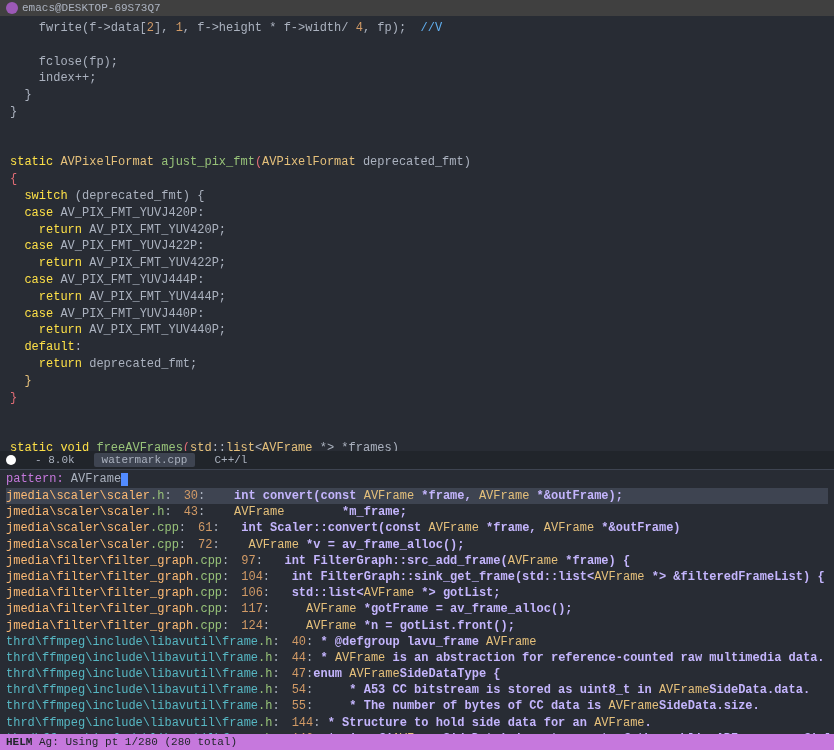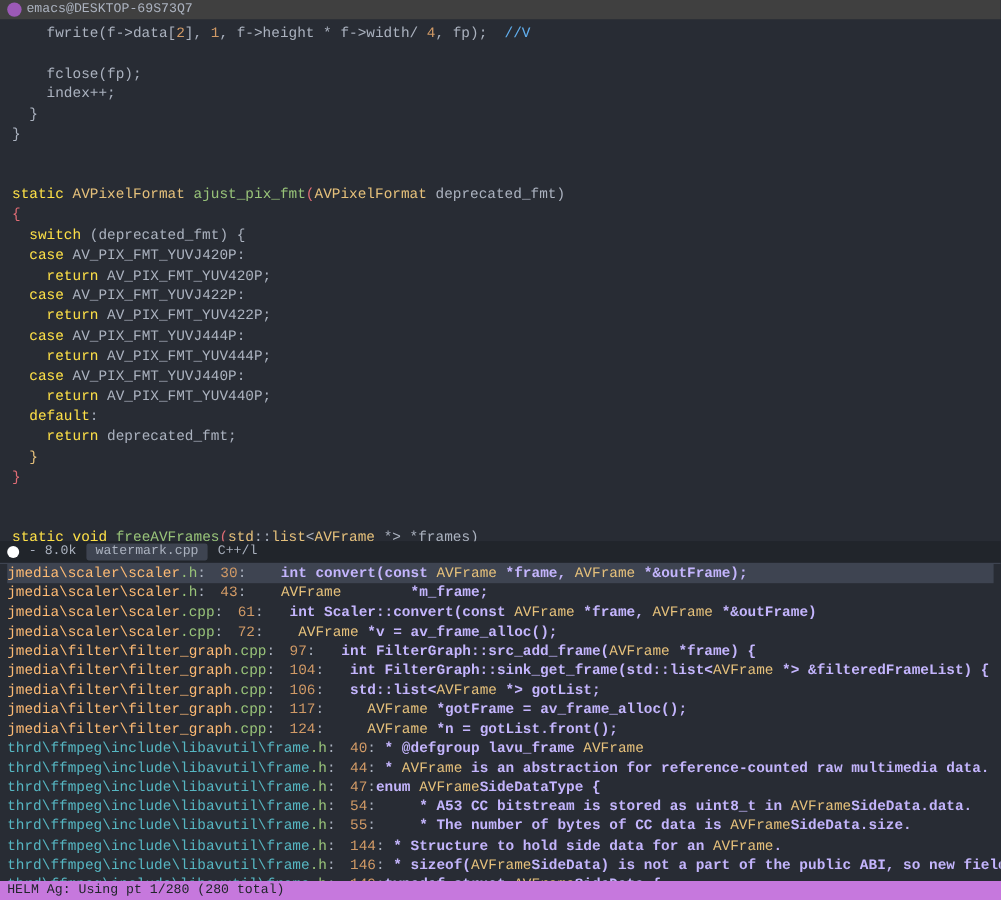--- a/index.html
+++ b/index.html
@@ -42,21 +42,21 @@
 .paren-r { color: #e06c75; }
 .brace-y { color: #e5c07b; }
 .brace-r { color: #e06c75; }
 .fn-name { color: #98c379; }
 .modeline {
   background: #21252b;
   color: #abb2bf;
   padding: 2px 6px;
   display: flex;
   align-items: center;
-  gap: 8px;
+  gap: 19px;
   font-size: 11px;
   border-bottom: 1px solid #3e4451;
 }
 .modeline .circle {
   width: 10px;
   height: 10px;
   background: #fff;
   border-radius: 50%;
 }
 .modeline .filename {
@@ -95,21 +95,21 @@
 .result-text { color: #c4b5fd; font-weight: bold; }
 .statusbar {
   background: #c678dd;
   color: #21252b;
   padding: 2px 6px;
   font-size: 11px;
   position: fixed;
   width: 834px;
   bottom: 0;
 }
-.statusbar .helm { font-weight: normal; }
+.statusbar .helm { font-weight: bold; }
 </style>
 </head>
 <body>
 
 <div class="titlebar">
   <span class="titlebar-icon"></span>
   <span>emacs@DESKTOP-69S73Q7</span>
 </div>
 
 <div class="editor"><span>    fwrite(f-&gt;data[</span><span class="num">2</span><span>], </span><span class="num">1</span><span>, f-&gt;height * f-&gt;width/ </span><span class="num">4</span><span>, fp);  </span><span class="fn">//V</span>
@@ -149,18 +149,21 @@
 </div>
 
 <div class="modeline">
   <span class="circle"></span>
   <span>- 8.0k</span>
   <span class="filename">watermark.cpp</span>
   <span>C++/l</span>
 </div>
 
 <div class="search-area">
+  <div class="pattern-line">
+    <span>pattern:</span> <span class="input-text">AVFrame</span><span class="cursor-box"></span>
+  </div>
   <div class="results" id="results-container"><div style="background: rgb(62, 68, 81);"><span class="path-pink">jmedia\scaler\scaler</span><span class="ext">.h</span>:<span class="linenum">30</span>:<span class="result-text">    int convert(const </span><span class="match">AVFrame</span><span class="result-text"> *frame, </span><span class="match">AVFrame</span><span class="result-text"> *&amp;outFrame);</span></div><div><span class="path-pink">jmedia\scaler\scaler</span><span class="ext">.h</span>:<span class="linenum">43</span>:<span class="result-text">    </span><span class="match">AVFrame</span><span class="result-text">        *m_frame;</span><span class="result-text"></span></div><div><span class="path-pink">jmedia\scaler\scaler</span><span class="ext">.cpp</span>:<span class="linenum">61</span>:<span class="result-text">   int Scaler::convert(const </span><span class="match">AVFrame</span><span class="result-text"> *frame, </span><span class="match">AVFrame</span><span class="result-text"> *&amp;outFrame)</span></div><div><span class="path-pink">jmedia\scaler\scaler</span><span class="ext">.cpp</span>:<span class="linenum">72</span>:<span class="result-text">    </span><span class="match">AVFrame</span><span class="result-text"> *v = av_frame_alloc();</span><span class="result-text"></span></div><div><span class="path-pink">jmedia\filter\filter_graph</span><span class="ext">.cpp</span>:<span class="linenum">97</span>:<span class="result-text">   int FilterGraph::src_add_frame(</span><span class="match">AVFrame</span><span class="result-text"> *frame) {</span><span class="result-text"></span></div><div><span class="path-pink">jmedia\filter\filter_graph</span><span class="ext">.cpp</span>:<span class="linenum">104</span>:<span class="result-text">   int FilterGraph::sink_get_frame(std::list&lt;</span><span class="match">AVFrame</span><span class="result-text"> *&gt; &amp;filteredFrameList) {</span><span class="result-text"></span></div><div><span class="path-pink">jmedia\filter\filter_graph</span><span class="ext">.cpp</span>:<span class="linenum">106</span>:<span class="result-text">   std::list&lt;</span><span class="match">AVFrame</span><span class="result-text"> *&gt; gotList;</span><span class="result-text"></span></div><div><span class="path-pink">jmedia\filter\filter_graph</span><span class="ext">.cpp</span>:<span class="linenum">117</span>:<span class="result-text">     </span><span class="match">AVFrame</span><span class="result-text"> *gotFrame = av_frame_alloc();</span><span class="result-text"></span></div><div><span class="path-pink">jmedia\filter\filter_graph</span><span class="ext">.cpp</span>:<span class="linenum">124</span>:<span class="result-text">     </span><span class="match">AVFrame</span><span class="result-text"> *n = gotList.front();</span><span class="result-text"></span></div><div><span class="path-teal">thrd\ffmpeg\include\libavutil\frame</span><span class="ext">.h</span>:<span class="linenum">40</span>:<span class="result-text"> * @defgroup lavu_frame </span><span class="match">AVFrame</span><span class="result-text"></span><span class="result-text"></span></div><div><span class="path-teal">thrd\ffmpeg\include\libavutil\frame</span><span class="ext">.h</span>:<span class="linenum">44</span>:<span class="result-text"> * </span><span class="match">AVFrame</span><span class="result-text"> is an abstraction for reference-counted raw multimedia data.</span><span class="result-text"></span></div><div><span class="path-teal">thrd\ffmpeg\include\libavutil\frame</span><span class="ext">.h</span>:<span class="linenum">47</span>:<span class="result-text">enum </span><span class="match">AVFrame</span><span class="result-text">SideDataType {</span><span class="result-text"></span></div><div><span class="path-teal">thrd\ffmpeg\include\libavutil\frame</span><span class="ext">.h</span>:<span class="linenum">54</span>:<span class="result-text">     * A53 CC bitstream is stored as uint8_t in </span><span class="match">AVFrame</span><span class="result-text">SideData.data.</span><span class="result-text"></span></div><div><span class="path-teal">thrd\ffmpeg\include\libavutil\frame</span><span class="ext">.h</span>:<span class="linenum">55</span>:<span class="result-text">     * The number of bytes of CC data is </span><span class="match">AVFrame</span><span class="result-text">SideData.size.</span><span class="result-text"></span></div><div><span class="path-teal">thrd\ffmpeg\include\libavutil\frame</span><span class="ext">.h</span>:<span class="linenum">144</span>:<span class="result-text"> * Structure to hold side data for an </span><span class="match">AVFrame</span><span class="result-text">.</span><span class="result-text"></span></div><div><span class="path-teal">thrd\ffmpeg\include\libavutil\frame</span><span class="ext">.h</span>:<span class="linenum">146</span>:<span class="result-text"> * sizeof(</span><span class="match">AVFrame</span><span class="result-text">SideData) is not a part of the public ABI, so new fields may be added</span><span class="result-text"></span></div><div><span class="path-teal">thrd\ffmpeg\include\libavutil\frame</span><span class="ext">.h</span>:<span class="linenum">149</span>:<span class="result-text">typedef struct </span><span class="match">AVFrame</span><span class="result-text">SideData {</span><span class="result-text"></span></div></div>
 </div>
 
 <div class="statusbar">
   <span class="helm">HELM</span> <span>Ag: Using pt</span>   <span>1/280 (280 total)</span>
 </div>
 
 </body></html>

